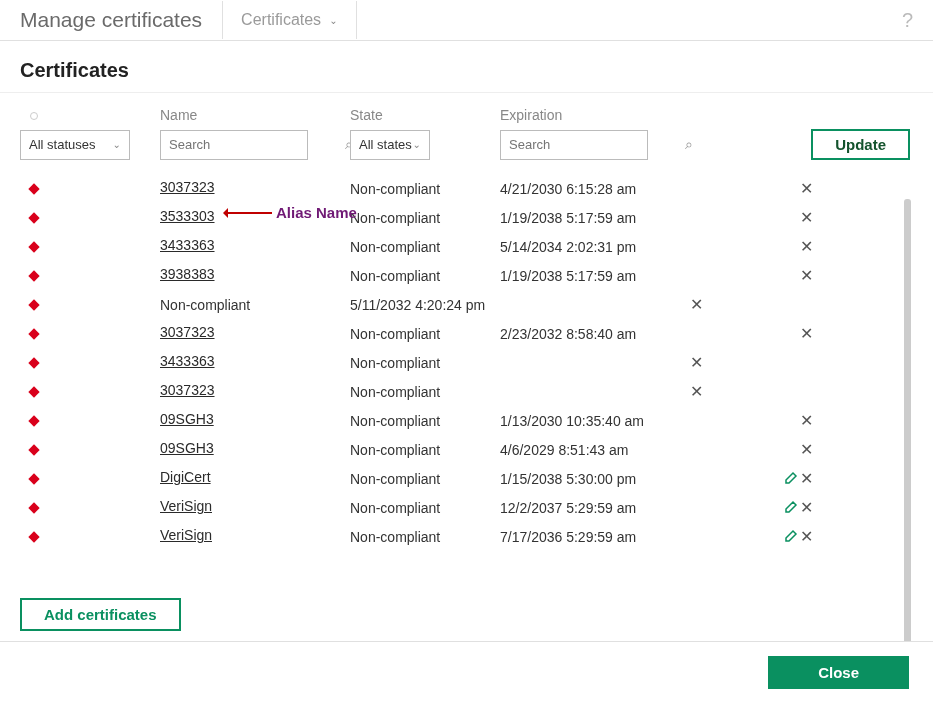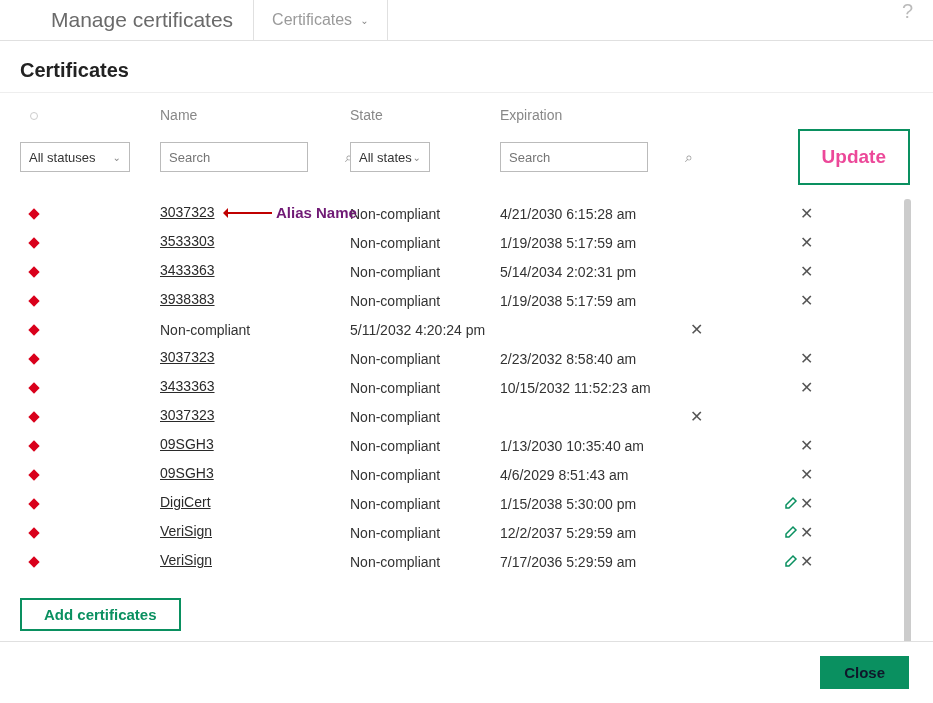--- a/index.html
+++ b/index.html
@@ -7,23 +7,23 @@
       font-family: "Segoe UI", Arial, sans-serif;
       background: #fff;
       color: #333;
       width: 933px;
       height: 703px;
       overflow: hidden;
       position: relative;
     }
     .header {
       display: flex;
+      align-items: center;
       border-bottom: 1px solid #e0e0e0;
       position: relative;
-      padding-left: 31px;
     }
     .header .title {
       font-size: 21px;
       color: #6a6a6a;
       padding: 8px 20px;
       font-weight: 400;
     }
     .header .dropdown {
       border-left: 1px solid #e0e0e0;
       border-right: 1px solid #e0e0e0;
@@ -95,25 +95,25 @@
       border: none;
       outline: none;
       flex: 1;
       font-size: 13px;
       color: #888;
       background: transparent;
     }
     .search-box .mag { color: #999; font-size: 14px; }
     .update-btn {
       border: 2px solid #0a9060;
-      color: #ec4899;
+      color: #14532d;
       background: #fff;
       font-weight: 700;
-      font-size: 19px;
-      padding: 15px 22px;
+      font-size: 15px;
+      padding: 5px 22px;
       cursor: pointer;
       justify-self: end;
     }
     .table-body {
       max-height: 392px;
       overflow-y: hidden;
       position: relative;
     }
     .row {
       display: grid;
@@ -188,25 +188,25 @@
       bottom: 0;
       left: 0; right: 0;
       border-top: 1px solid #e0e0e0;
       padding: 14px 24px;
       display: flex;
       justify-content: flex-end;
       background: #fff;
     }
     .close-btn {
       background: #0a9060;
-      color: #0f172a;
+      color: #ffffff;
       border: none;
       font-weight: 700;
       font-size: 15px;
-      padding: 8px 24px;
+      padding: 8px 50px;
       cursor: pointer;
     }
     .chev { font-size: 10px; color: #888; }
     .scrollbar {
       position: absolute;
       right: 22px;
       top: 106px;
       width: 7px;
       height: 470px;
       background: #ccc;
@@ -329,21 +329,20 @@
         <div class="exp-cell">2/23/2032 8:58:40 am</div>
         <div class="edit-cell"></div>
         <div class="del-cell"><span class="del-icon">✕</span></div>
       </div>
       <div class="row">
         <div>
           <div class="diamond"></div>
         </div>
         <div><a class="name-cell">3433363</a></div>
         <div class="state-cell">Non-compliant</div>
-        <div class="exp-cell">10/15/2032 11:52:23 am</div>
         <div class="edit-cell"></div>
         <div class="del-cell"><span class="del-icon">✕</span></div>
       </div>
       <div class="row">
         <div>
           <div class="diamond"></div>
         </div>
         <div><a class="name-cell">3037323</a></div>
         <div class="state-cell">Non-compliant</div>
         <div class="edit-cell"></div>

